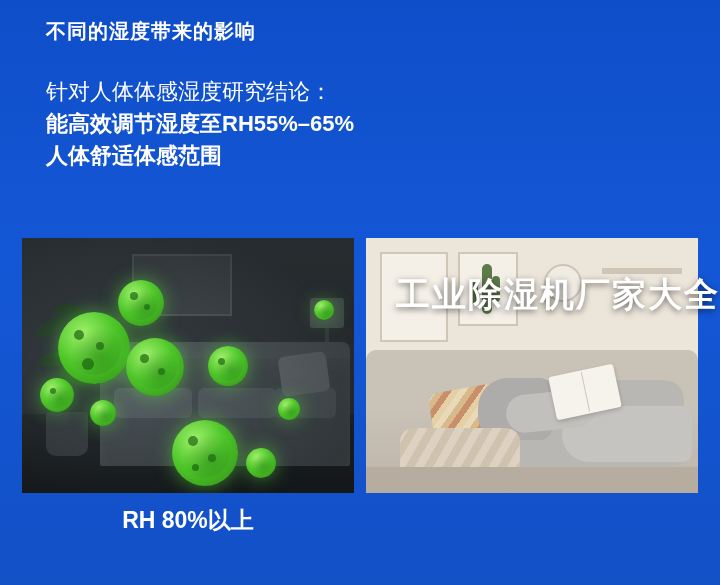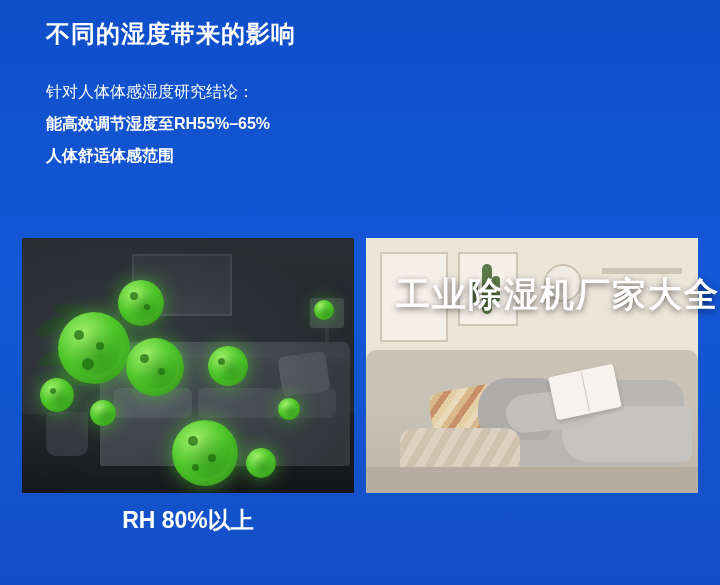--- a/index.html
+++ b/index.html
@@ -32,36 +32,36 @@
     z-index: 1;
     padding: 0;
   }
 
   
   .title {
     position: absolute;
     left: 46px;
     top: 18px;
     color: #ffffff;
-    font-size: 24px;
+    font-size: 20px;
     font-weight: bold;
     letter-spacing: 1px;
     white-space: nowrap;
   }
 
   
   .body-block {
     position: absolute;
     left: 46px;
     top: 76px;
     width: 640px;
   }
   .body-line {
     color: #ffffff;
-    font-size: 16px;
+    font-size: 22px;
     line-height: 32px;
     white-space: nowrap;
   }
   .body-line.bold {
     font-weight: bold;
   }
 
   
   .photos {
     position: absolute;

